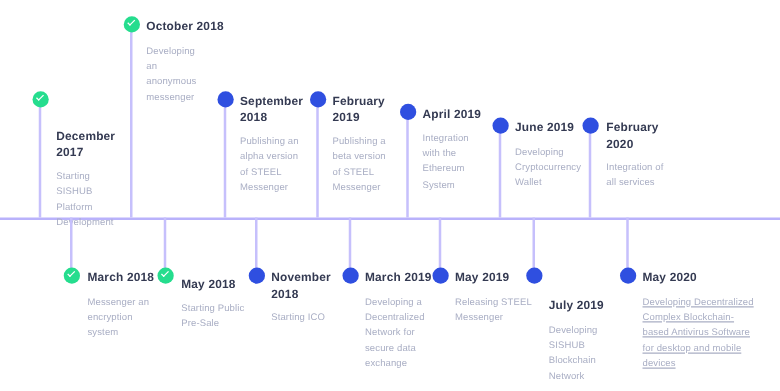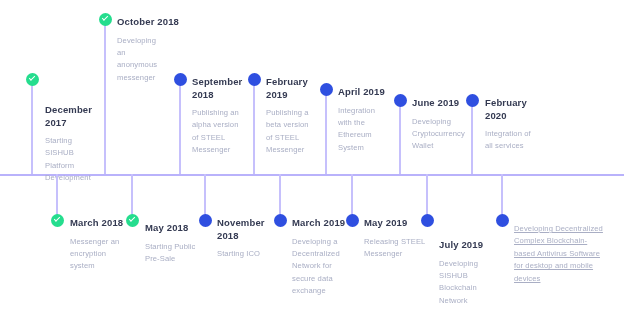--- a/index.html
+++ b/index.html
@@ -205,19 +205,20 @@
     <div class="event" style="left: 439px; top: 217px; width: 62px; margin-top: 22px;">
       <div class="event-title" style="color: rgb(52, 58, 82);">July 2019</div>
       <div class="event-desc" style="color: rgb(169, 174, 196);">Developing
 SISHUB
 Blockchain
 Network</div>
     </div>
     <div class="stem" style="left: 501px; background: rgb(198, 192, 252); top: 174px; height: 46px;"></div>
     <div class="marker dot" style="left: 495.5px; top: 213.5px; background: rgb(47, 79, 224);"></div>
     <div class="event" style="left: 514px; top: 217px; width: 104px;">
+      <div class="event-title" style="color: rgb(52, 58, 82);">May 2020</div>
       <div class="event-desc" style="color: rgb(169, 174, 196); text-decoration: underline;">Developing Decentralized
 Complex Blockchain-
 based Antivirus Software
 for desktop and mobile
 devices</div>
     </div>
   </div>
 
 </body></html>

